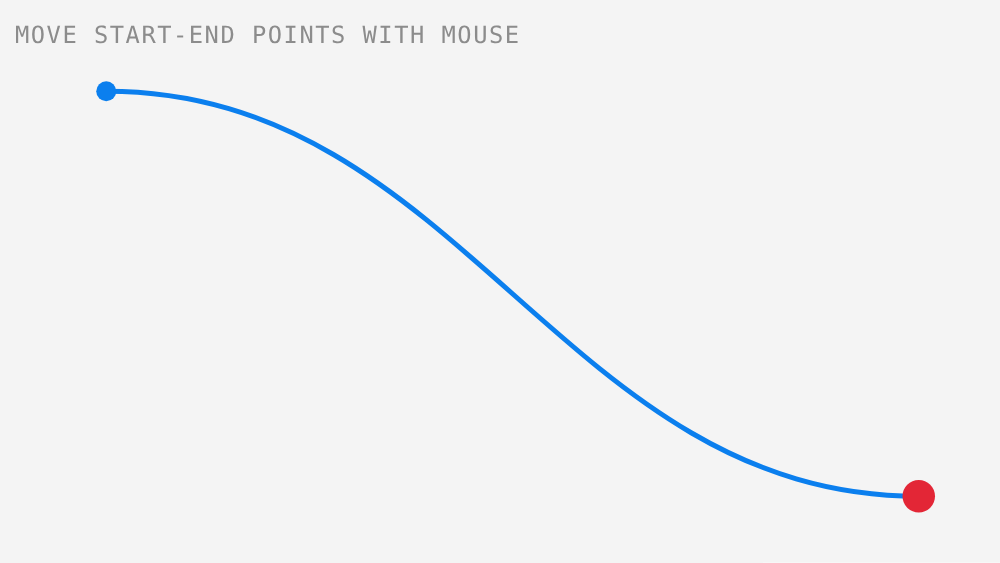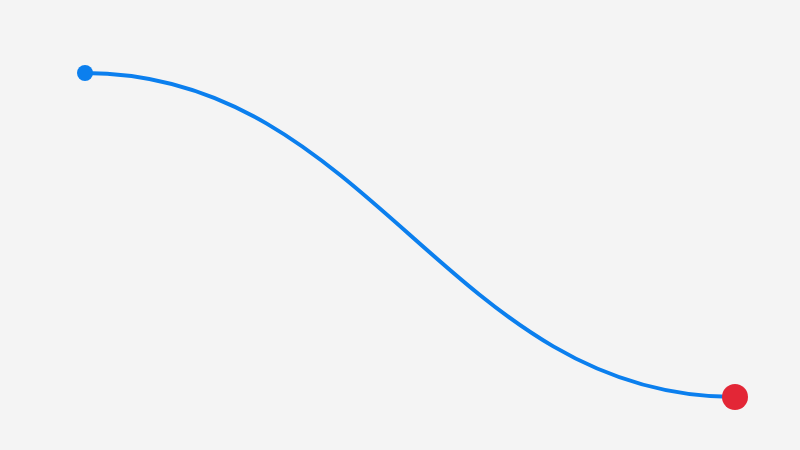--- a/index.html
+++ b/index.html
@@ -43,20 +43,21 @@
   }
   .handle {
     cursor: pointer;
   }
 </style>
 </head>
 <body>
 
 <div id="app" style="background: rgb(244, 244, 244);">
 
+  <div id="title" style="color: rgb(140, 140, 140);">MOVE START-END POINTS WITH MOUSE</div>
 
   <svg id="canvas" viewBox="0 0 800 450">
 
     <path id="curve-path" fill="none" stroke="#0b7fee" stroke-width="4" stroke-linecap="round" d="M 85 73 C 370 73, 450 397, 735 397"></path>
 
     <circle id="start-handle" class="handle" cx="85" cy="73" r="8" fill="#0b7fee"></circle>
 
     <circle id="end-handle" class="handle" cx="735" cy="397" r="13" fill="#e32636"></circle>
   </svg>
 

